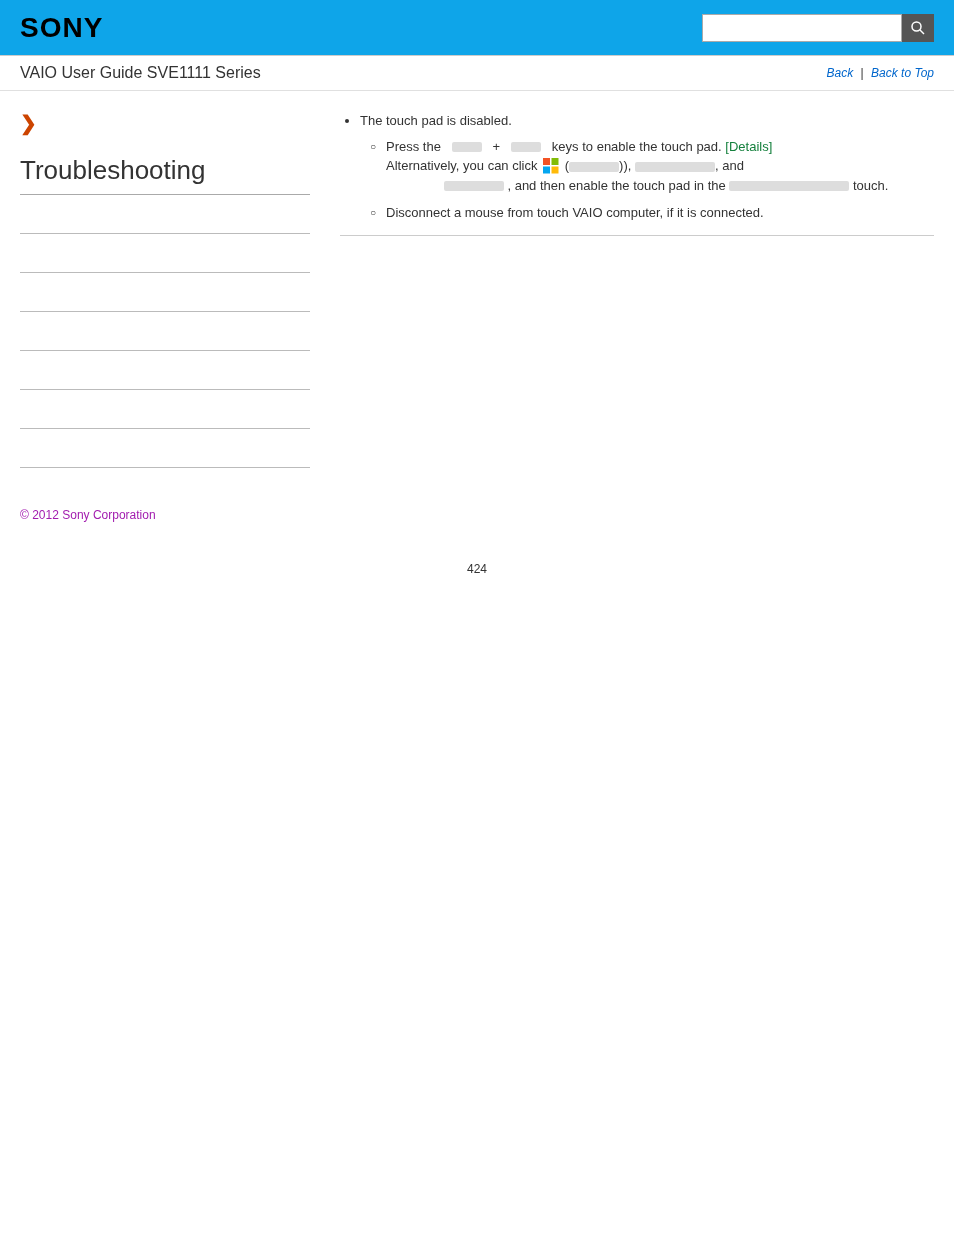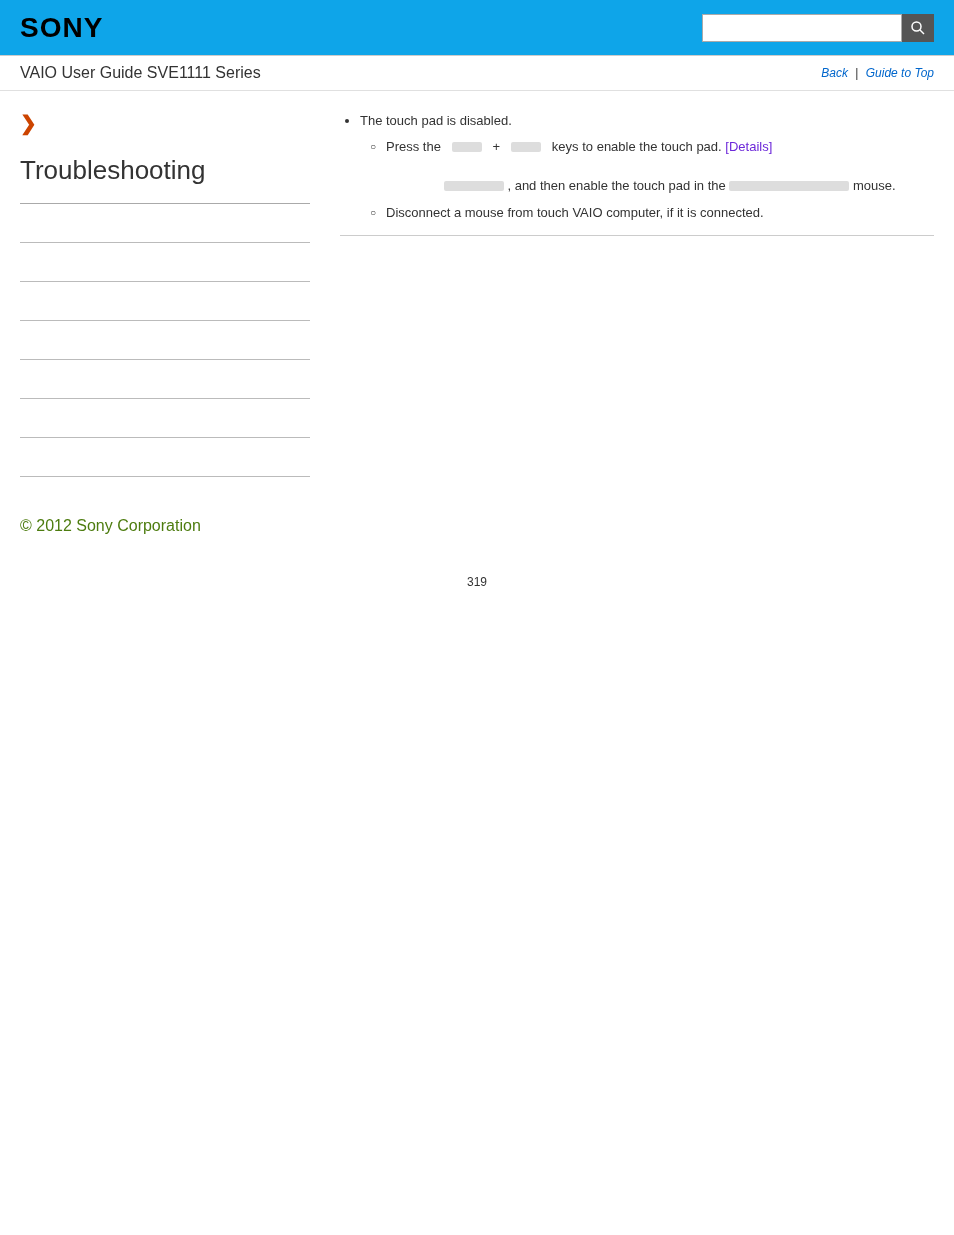--- a/index.html
+++ b/index.html
@@ -111,21 +111,21 @@
       font-size: 20px;
       font-weight: bold;
       margin-bottom: 20px;
       display: block;
     }
 
     .sidebar-section-title {
       font-size: 26px;
       font-weight: 300;
       color: #333;
-      padding-bottom: 17px;
+      padding-bottom: 8px;
       border-bottom: 1px solid #aaa;
       margin-bottom: 0;
     }
 
     .sidebar-links {
       list-style: none;
       margin-top: 0;
     }
 
     .sidebar-link-item {
@@ -174,21 +174,21 @@
 
     .sub-list li::before {
       content: "○";
       position: absolute;
       left: 0;
       font-size: 10px;
       top: 2px;
     }
 
     .details-link {
-      color: #6d28d9;
+      color: #15803d;
       text-decoration: none;
     }
 
     .content-divider {
       border: none;
       border-top: 1px solid #ccc;
       margin: 12px 0;
     }
 
     
@@ -198,22 +198,22 @@
       height: 16px;
       vertical-align: middle;
       margin: 0 2px;
       position: relative;
       top: -1px;
     }
 
     
     .footer {
       padding: 20px 20px;
-      font-size: 16px;
-      color: #4d7c0f;
+      font-size: 12px;
+      color: #a21caf;
     }
 
     .page-number {
       text-align: center;
       font-size: 12px;
       color: #333;
       padding: 20px 0;
     }
 
     
@@ -239,21 +239,21 @@
       </svg>
     </button>
   </div>
 </div>
 
 <div class="nav-bar">
   <span class="guide-title">VAIO User Guide SVE1111 Series</span>
   <span class="nav-links">
     <a href="#">Back</a>
     <span class="separator">|</span>
-    <a href="#"><span>Guide to Top</span></a>
+    <a href="#"><span>Back to Top</span></a>
   </span>
 </div>
 
 <div class="content-area">
 
   <div class="sidebar">
     <span class="chevron-icon">❯</span>
     <h2 class="sidebar-section-title">Troubleshooting</h2>
     <ul class="sidebar-links">
       <li class="sidebar-link-item">
@@ -282,37 +282,51 @@
 
   <div class="main-content">
     <ul class="content-list">
       <li>
         <span>The touch pad is disabled.</span>
         <ul class="sub-list">
           <li>
             <span>Press the &nbsp;&nbsp;<span class="redacted" style="width:30px;"></span>&nbsp;&nbsp; + &nbsp;&nbsp;<span class="redacted" style="width:30px;"></span>&nbsp;&nbsp; keys to enable the touch pad. </span>
             <a href="#" class="details-link">[Details]</a>
             <br>
+            <span>
+              <span>Alternatively, you can click</span>
+              
+              <span class="windows-icon">
+                <svg width="16" height="16" viewBox="0 0 16 16">
+                  <rect x="0" y="0" width="7" height="7" fill="#f35325"></rect>
+                  <rect x="8.5" y="0" width="7" height="7" fill="#81bc06"></rect>
+                  <rect x="0" y="8.5" width="7" height="7" fill="#05a6f0"></rect>
+                  <rect x="8.5" y="8.5" width="7" height="7" fill="#ffba08"></rect>
+                </svg>
+              </span>
+              (<span class="redacted" style="width:50px;"></span>)<span>),</span>
+              <span class="redacted" style="width:80px;"></span><span>, and</span>
+            </span>
             <br>
             <span>
               &nbsp;&nbsp;&nbsp;&nbsp;&nbsp;&nbsp;&nbsp;&nbsp;&nbsp;&nbsp;&nbsp;&nbsp;&nbsp;&nbsp;&nbsp;
               <span class="redacted" style="width:60px;"></span>
               <span>, and then enable the touch pad in the</span>
               <span class="redacted" style="width:120px;"></span>
-              <span>mouse.</span>
+              <span>touch.</span>
             </span>
           </li>
           <li>
             <span>Disconnect a mouse from touch VAIO computer, if it is connected.</span>
           </li>
         </ul>
       </li>
     </ul>
     <hr class="content-divider">
   </div>
 
 </div>
 
 <div class="footer">
   <span>© 2012 Sony Corporation</span>
 </div>
 
-<div class="page-number">319</div>
+<div class="page-number">424</div>
 
 </body></html>

